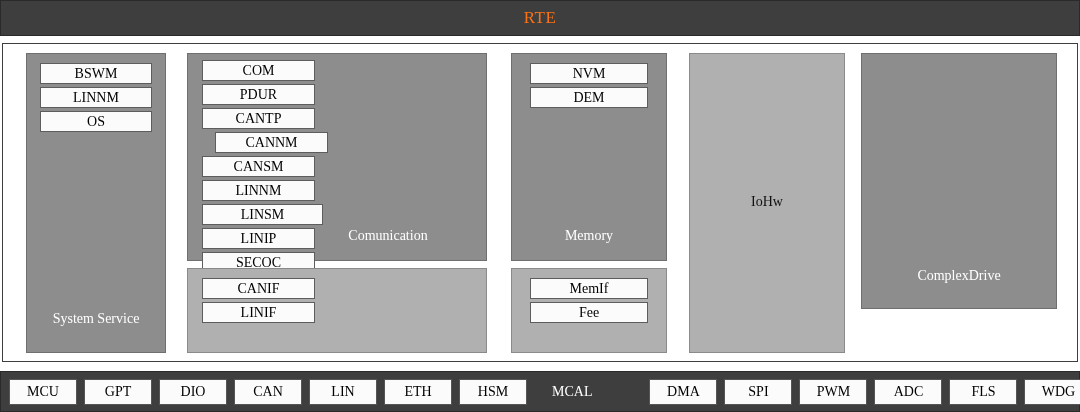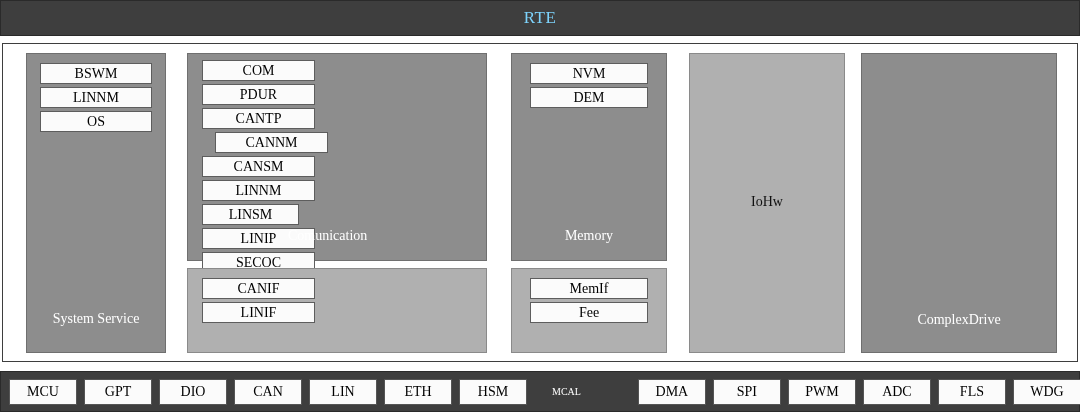--- a/index.html
+++ b/index.html
@@ -29,21 +29,21 @@
     width: 1080px;
     height: 36px;
     background: #3e3e3e;
     border: 1px solid #2a2a2a;
     box-sizing: border-box;
     display: flex;
     align-items: center;
     justify-content: center;
   }
   .rte-bar .rte-label {
-    color: #7dd3fc;
+    color: #f97316;
     font-size: 17px;
     letter-spacing: 0.5px;
   }
 
   
   .bsw-container {
     position: absolute;
     left: 2px;
     top: 43px;
     width: 1076px;
@@ -133,21 +133,21 @@
     box-sizing: border-box;
     height: 26px;
     line-height: 24px;
     text-align: center;
     font-size: 14px;
     color: #000000;
     flex: 0 0 auto;
   }
   .mcal-label {
     color: #ffffff;
-    font-size: 10px;
+    font-size: 14px;
     text-align: left;
     flex: 0 0 auto;
     padding: 0 18px;
   }
 </style>
 </head>
 <body>
 
 <div id="diagram">
 
@@ -167,26 +167,26 @@
     </div>
 
     <div class="block dark" style="left:184px; top:9px; width:300px; height:208px;">
       <div class="chips" style="top:6px; align-items:flex-start; padding-left:14px;">
         <div class="chip" style="width:113px;">COM</div>
         <div class="chip" style="width:113px;">PDUR</div>
         <div class="chip" style="width:113px;">CANTP</div>
         <div class="chip" style="width:113px;margin-left:13px;">CANNM</div>
         <div class="chip" style="width:113px;">CANSM</div>
         <div class="chip" style="width:113px;">LINNM</div>
-        <div class="chip" style="width:97px;">LINSM</div>
+        <div class="chip" style="width:121px;">LINSM</div>
         <div class="chip" style="width:113px;">LINIP</div>
         <div class="chip" style="width:113px;">SECOC</div>
         <div class="chip" style="width:113px;">E2E</div>
       </div>
-      <div class="block-label white" style="bottom:16px; left:100px; width:200px; text-align:left;">Comunication</div>
+      <div class="block-label white" style="bottom:16px; left:100px; width:200px; text-align:center;">Comunication</div>
     </div>
 
     <div class="block light" style="left:184px; top:224px; width:300px; height:85px;">
       <div class="chips" style="top:9px; align-items:flex-start; padding-left:14px;">
         <div class="chip" style="width:113px;">CANIF</div>
         <div class="chip" style="width:113px;">LINIF</div>
       </div>
     </div>
 
     <div class="block dark" style="left:508px; top:9px; width:156px; height:208px;">
@@ -203,21 +203,21 @@
         <div class="chip" style="width:118px;">Fee</div>
       </div>
     </div>
 
     <div class="block light" style="left:686px; top:9px; width:156px; height:300px;">
       <div class="block-label black label-middle">
         <div>IoHw</div>
       </div>
     </div>
 
-    <div class="block dark" style="left:858px; top:9px; width:196px; height:300px;padding-left:11px;">
+    <div class="block dark" style="left:858px; top:9px; width:196px; height:256px;padding-left:11px;">
       <div class="block-label white" style="bottom:24px;">ComplexDrive</div>
     </div>
 
   </div>
 
   <div class="mcal-bar">
     <div class="mcal-chip" style="width:68px;">MCU</div>
     <div class="mcal-chip" style="width:68px;">GPT</div>
     <div class="mcal-chip" style="width:68px;">DIO</div>
     <div class="mcal-chip" style="width:68px;">CAN</div>

